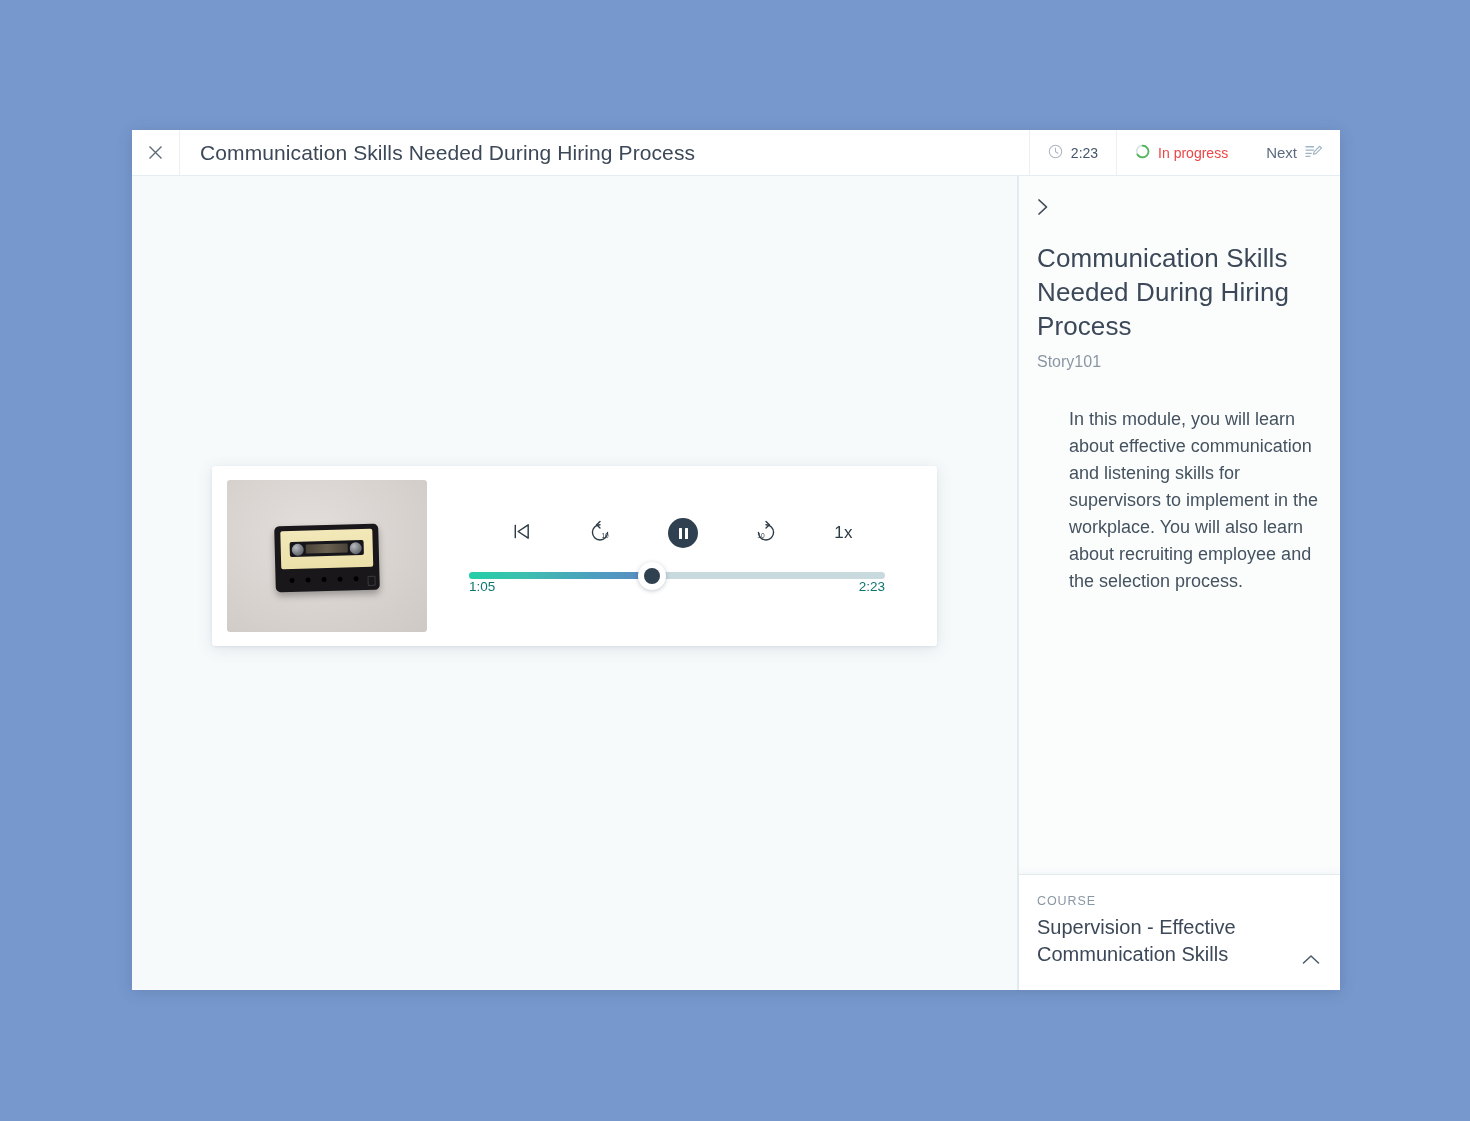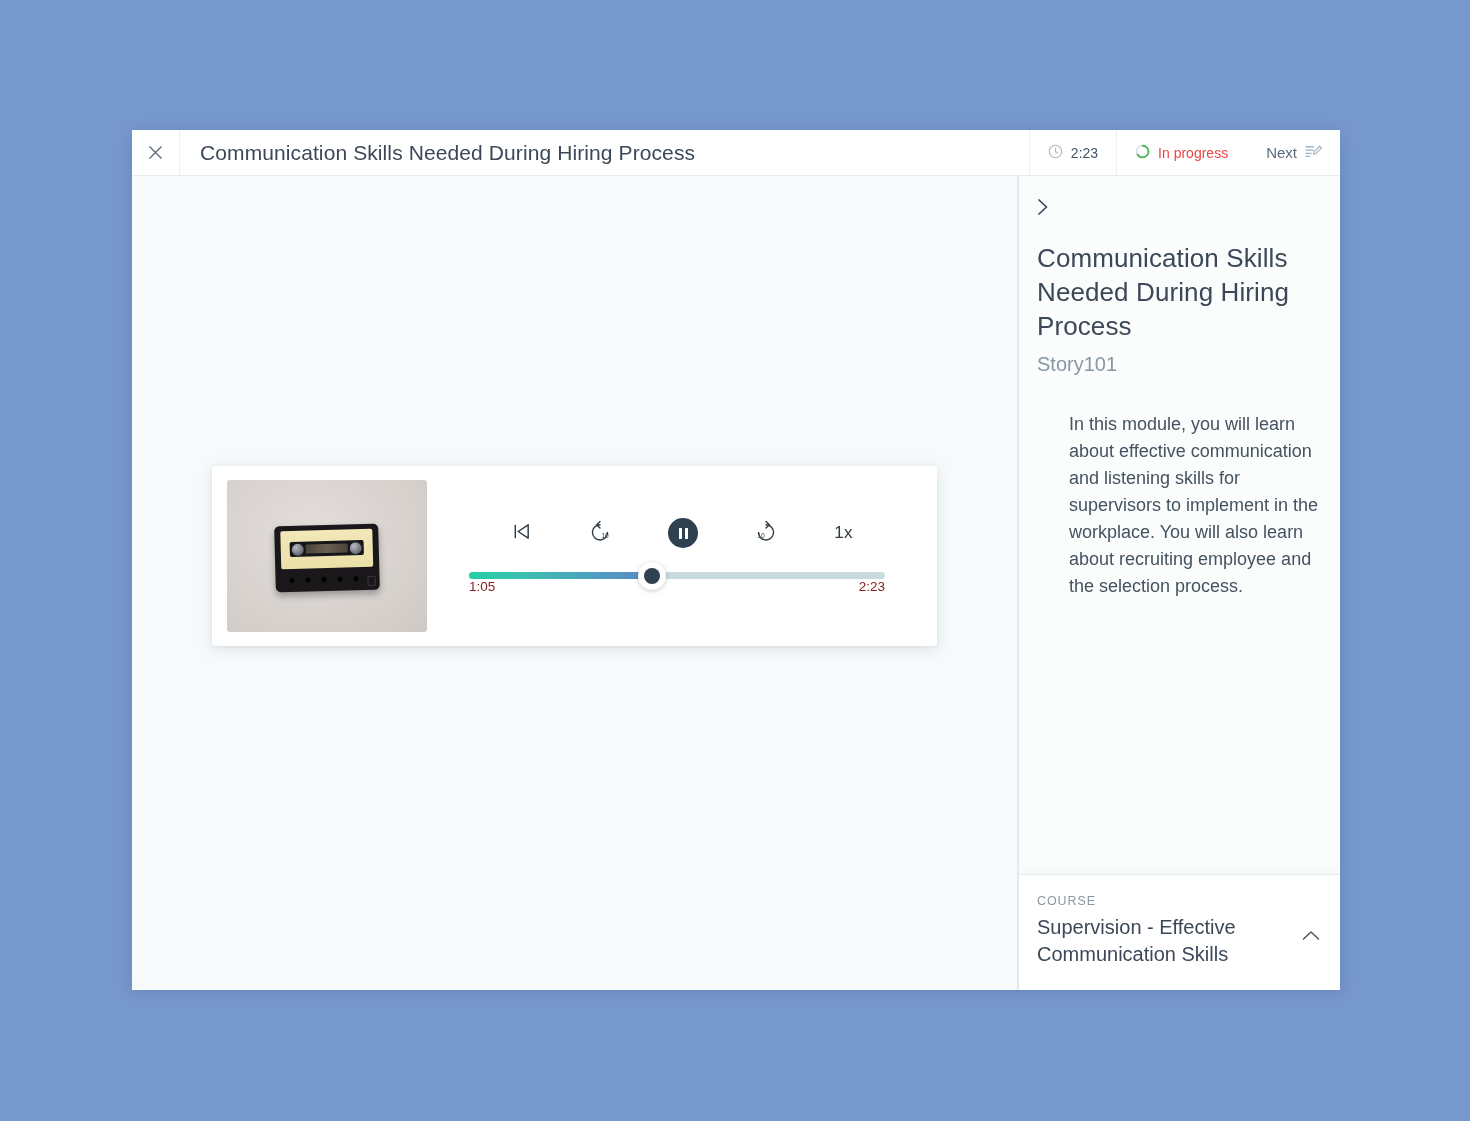--- a/index.html
+++ b/index.html
@@ -275,21 +275,21 @@
   .scrub .knob i {
     width: 16px; height: 16px;
     border-radius: 50%;
     background: #2f4050;
     display: block;
   }
   .times {
     display: flex;
     justify-content: space-between;
     font-size: 13.5px;
-    color: #7f1d1d;
+    color: #0f766e;
   }
 
   
   .sidebar {
     width: 322px;
     min-width: 322px;
     background: #fbfdfd;
     display: flex;
     flex-direction: column;
     border-left: 1px solid #e4ebf0;
@@ -309,37 +309,37 @@
   .sb-title {
     margin-top: 22px;
     font-size: 26px;
     line-height: 34px;
     color: #3c4858;
     font-weight: 400;
     letter-spacing: .1px;
   }
   .sb-sub {
     margin-top: 10px;
-    font-size: 20px;
+    font-size: 16px;
     color: #8a97a3;
   }
   .sb-desc {
     margin-top: 35px;
     font-size: 18px;
     line-height: 27px;
     color: #45525f;
     margin-left: 32px;
   }
 
   .course-card {
     border-top: 1px solid #e4ebf0;
     background: #ffffff;
     padding: 19px 20px 22px 18px;
     display: flex;
-    align-items: center;
+    align-items: flex-end;
     gap: 10px;
     box-shadow: 0 -2px 8px rgba(60,80,110,.05);
   }
   .course-card .texts { flex: 1; }
   .course-eyebrow {
     font-size: 12.5px;
     letter-spacing: .9px;
     color: #8a97a3;
     text-transform: uppercase;
   }

